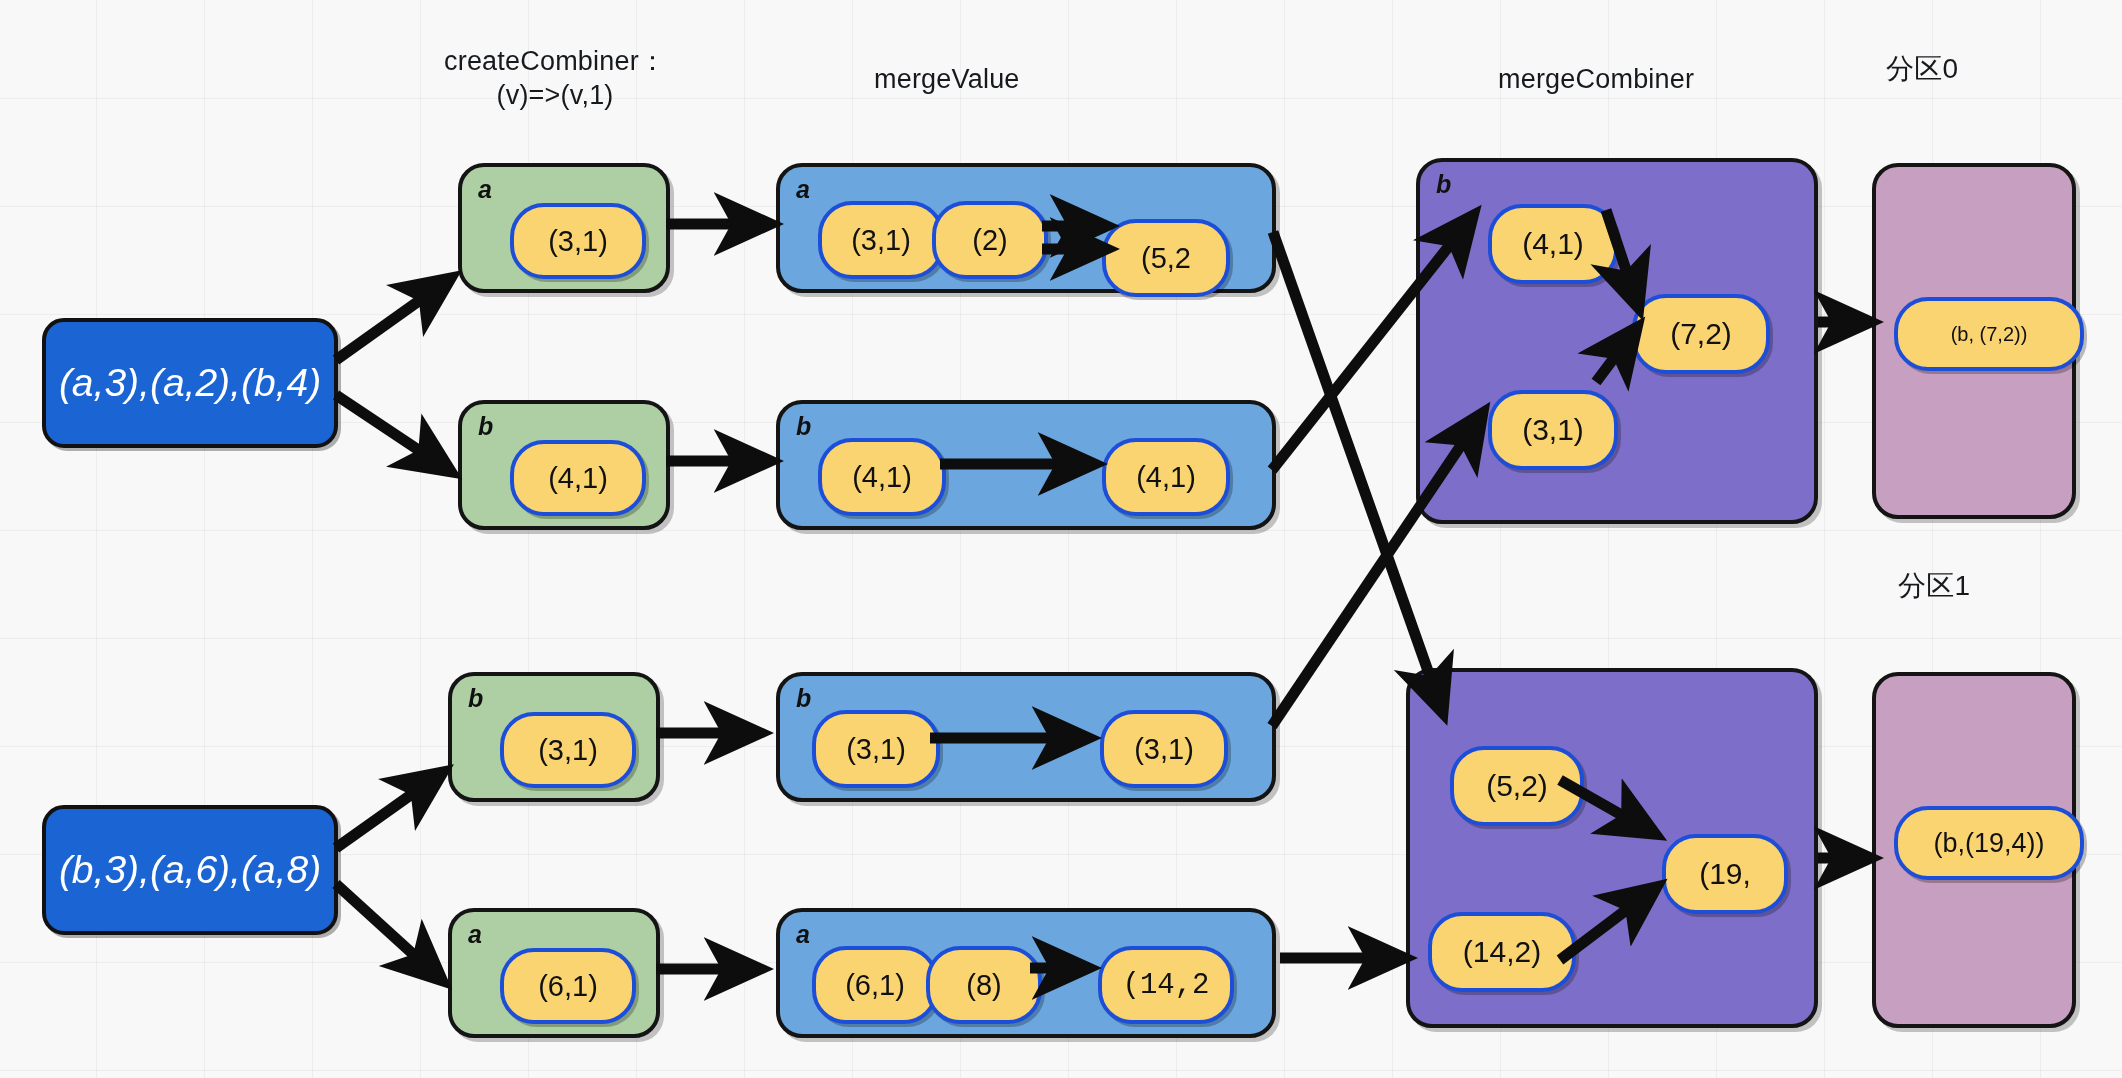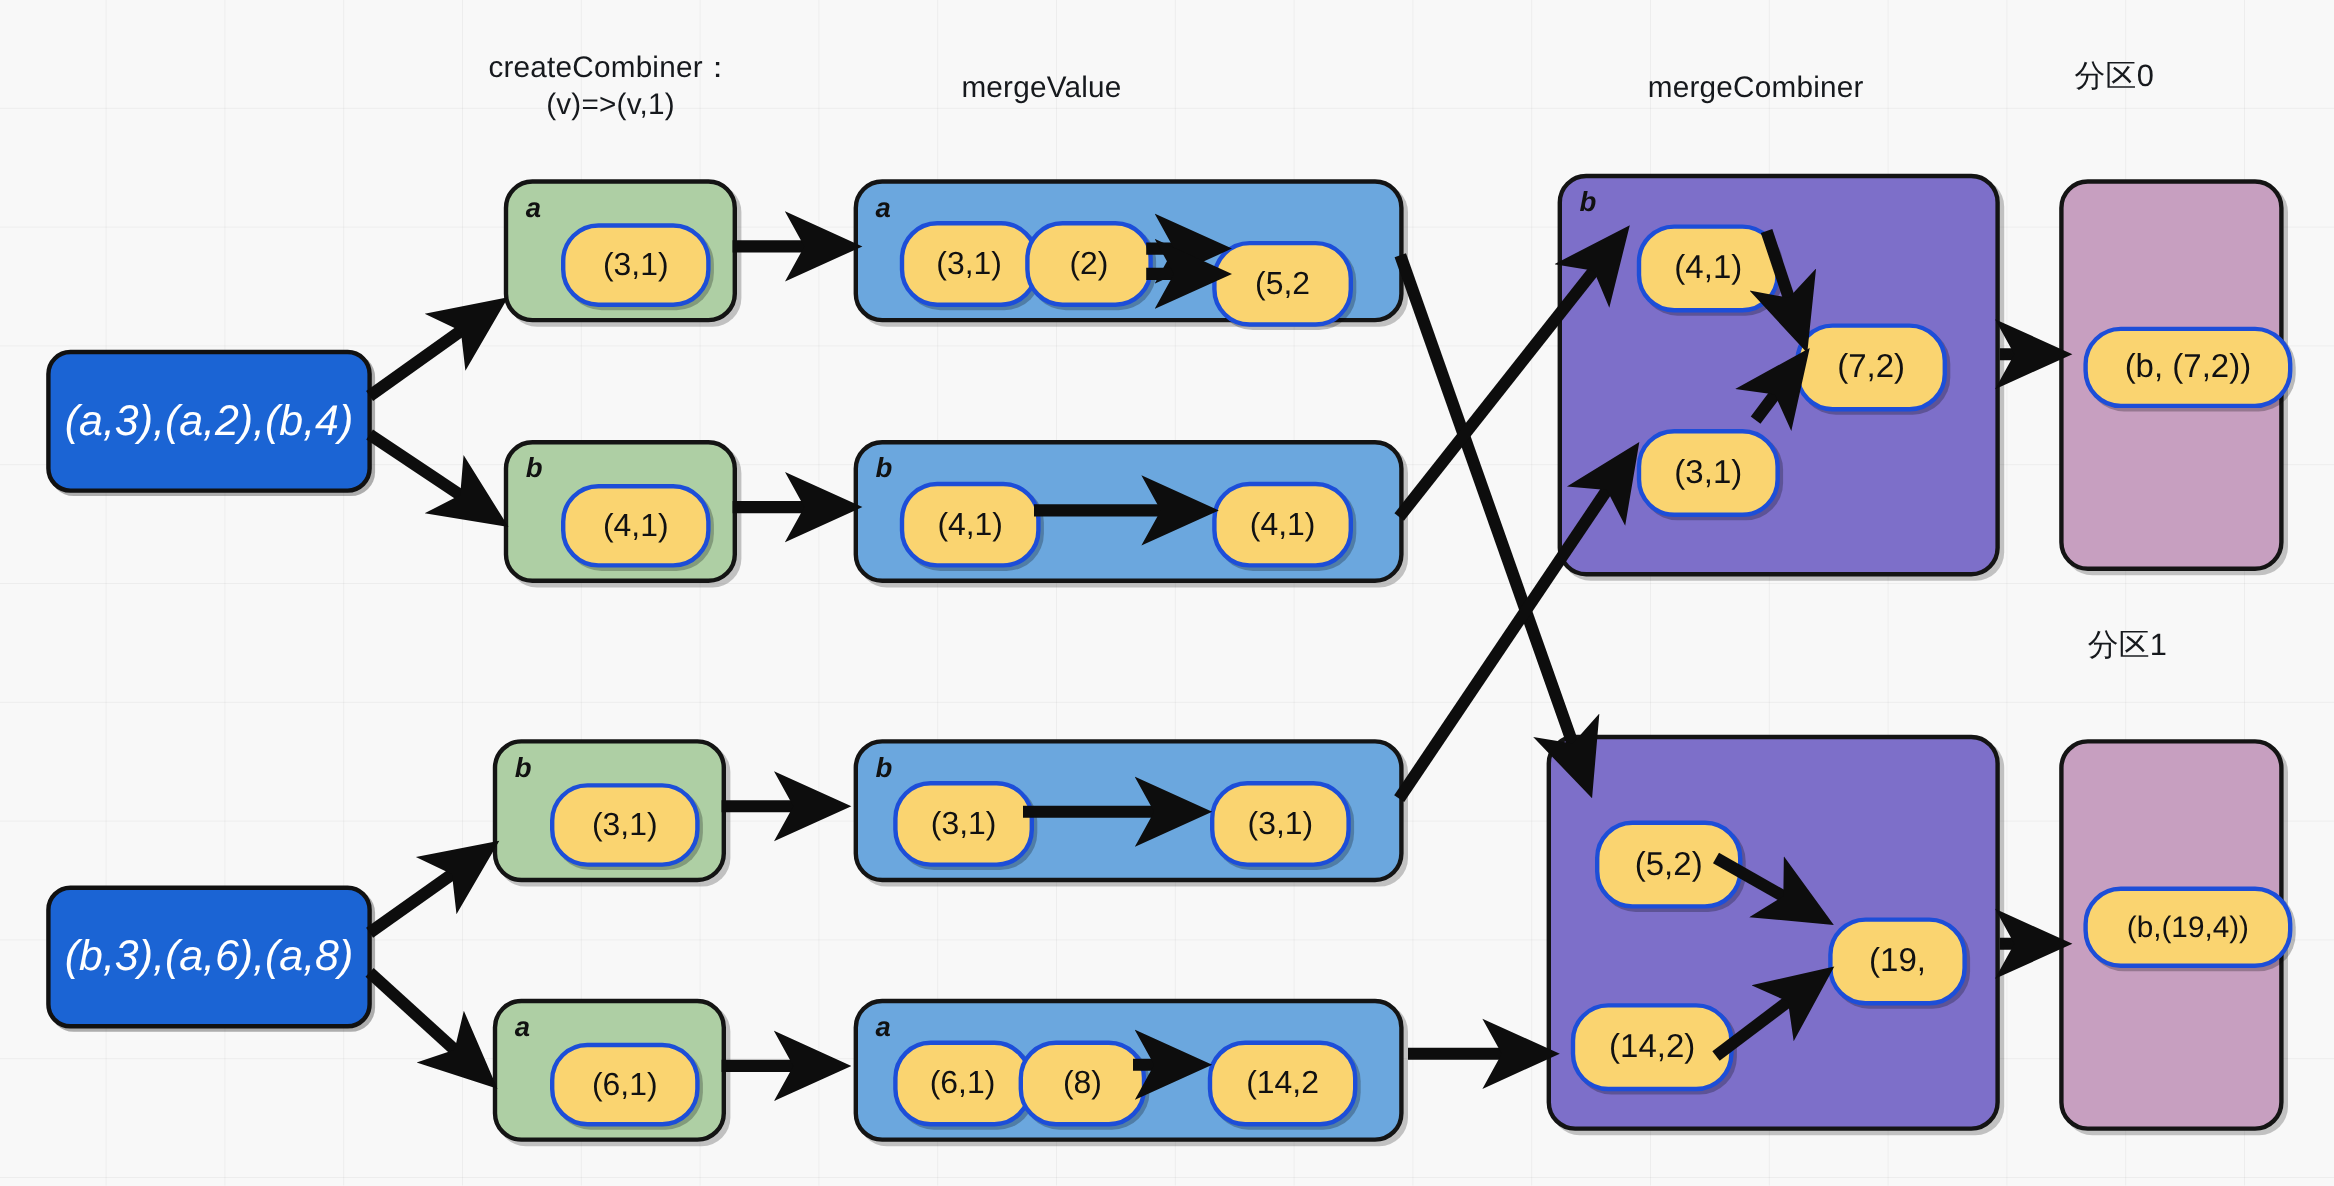--- a/index.html
+++ b/index.html
@@ -165,21 +165,21 @@
   </div>
 
   <div class="box blue2" style="left:776px;top:908px;width:492px;height:122px;">
     <span class="keylabel">a</span>
     <div class="pill" style="left:32px;top:34px;width:118px;height:70px;">
       <span>(6,1)</span>
     </div>
     <div class="pill" style="left:146px;top:34px;width:108px;height:70px;">
       <span>(8)</span>
     </div>
-    <div class="pill" style="left:318px;top:34px;width:128px;height:70px;">
+    <div class="pill" style="left:318px;top:34px;width:128px;height:70px;font-family:Liberation Mono, monospace;">
       <span>(14,2</span>
     </div>
   </div>
 
   <div class="box purple" style="left:1416px;top:158px;width:394px;height:358px;">
     <span class="keylabel">b</span>
     <div class="pill big" style="left:68px;top:42px;width:122px;height:72px;">
       <span>(4,1)</span>
     </div>
     <div class="pill big" style="left:68px;top:228px;width:122px;height:72px;">
@@ -197,21 +197,21 @@
     </div>
     <div class="pill big" style="left:18px;top:240px;width:140px;height:72px;">
       <span>(14,2)</span>
     </div>
     <div class="pill big" style="left:252px;top:162px;width:118px;height:72px;">
       <span>(19,</span>
     </div>
   </div>
 
   <div class="box pink" style="left:1872px;top:163px;width:196px;height:348px;">
-    <div class="pill" style="left:18px;top:130px;width:182px;height:66px;font-size:30px;">
+    <div class="pill" style="left:18px;top:130px;width:182px;height:66px;font-size:20px;">
       <span>(b, (7,2))</span>
     </div>
   </div>
 
   <div class="box pink" style="left:1872px;top:672px;width:196px;height:348px;">
     <div class="pill" style="left:18px;top:130px;width:182px;height:66px;font-size:27px;">
       <span>(b,(19,4))</span>
     </div>
   </div>
 

